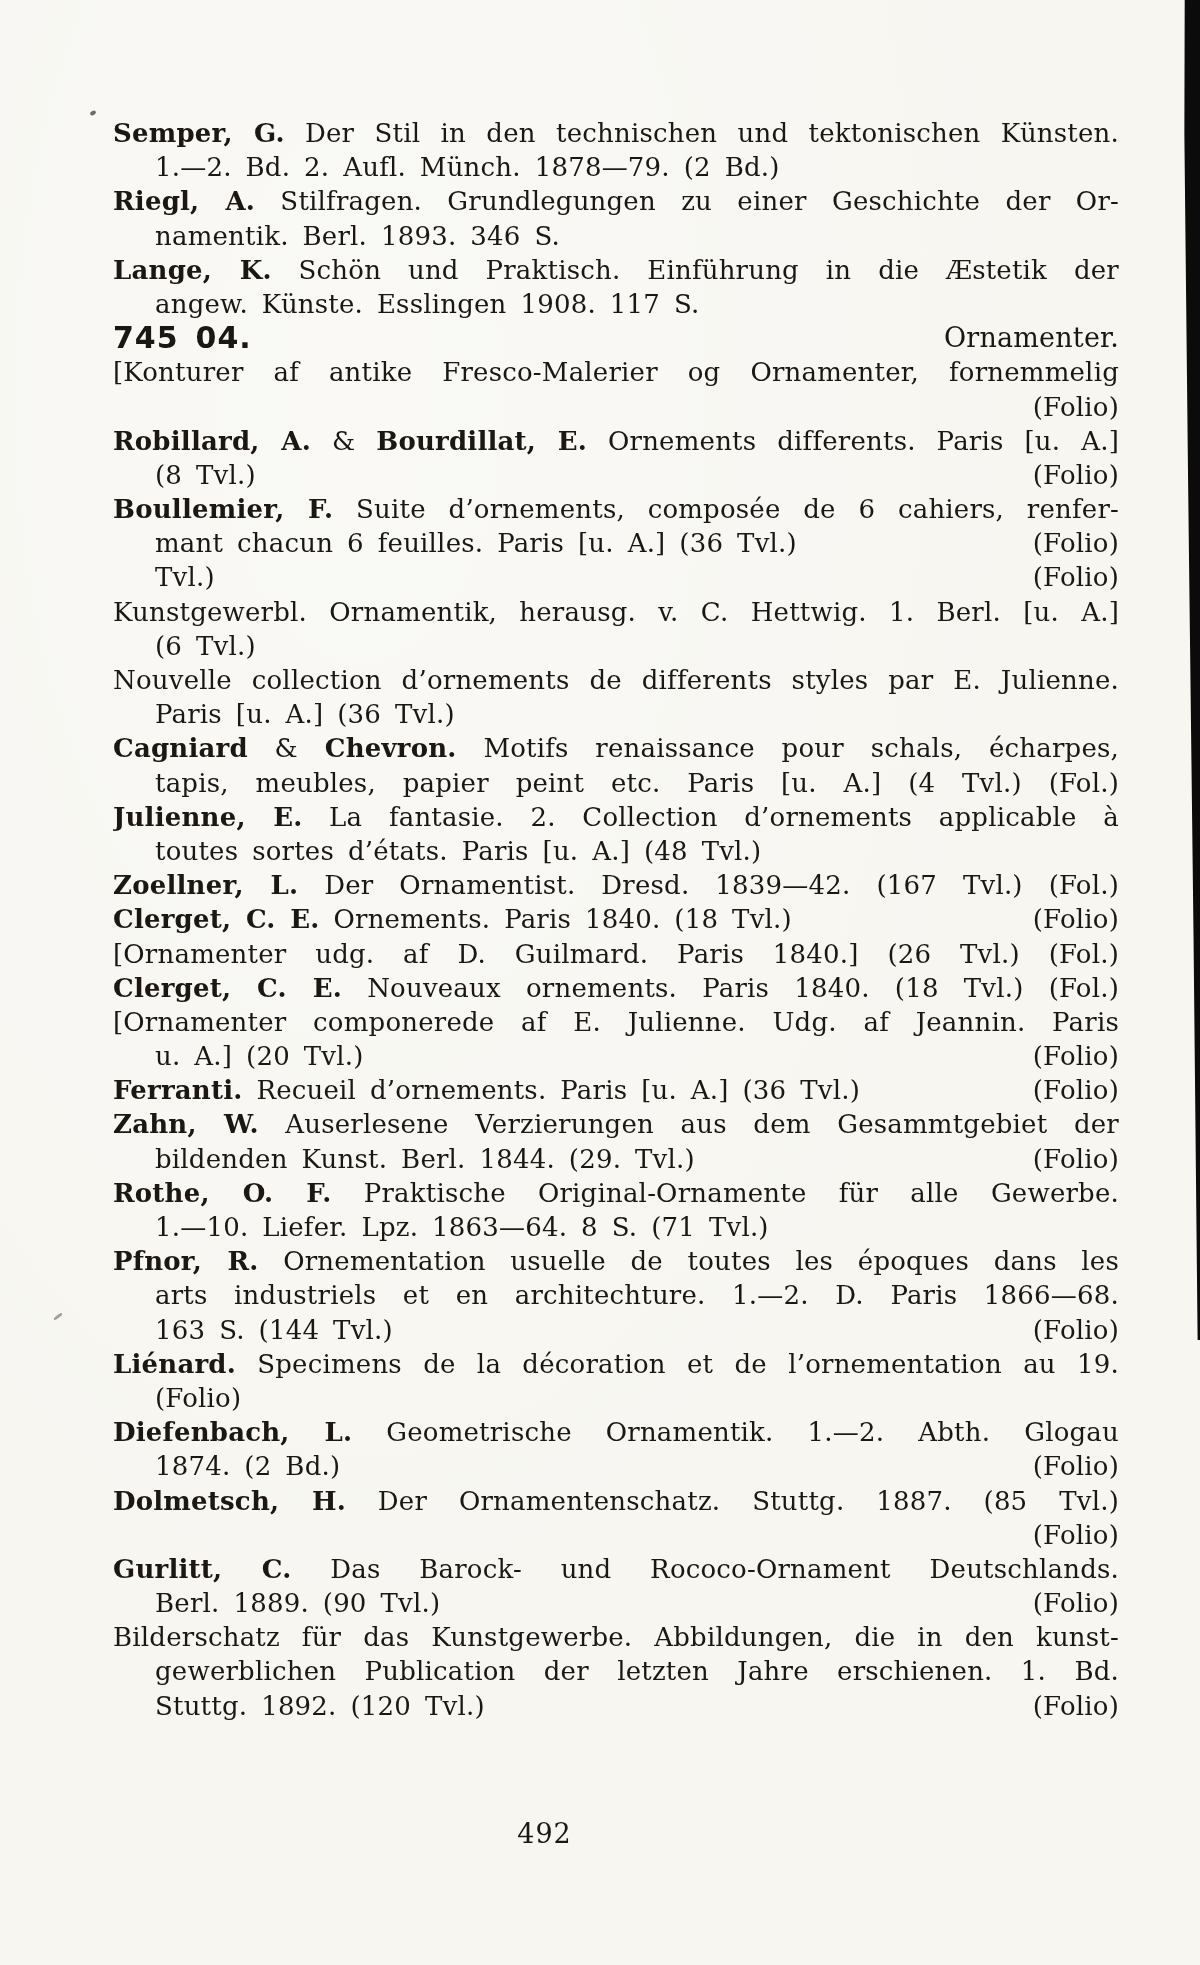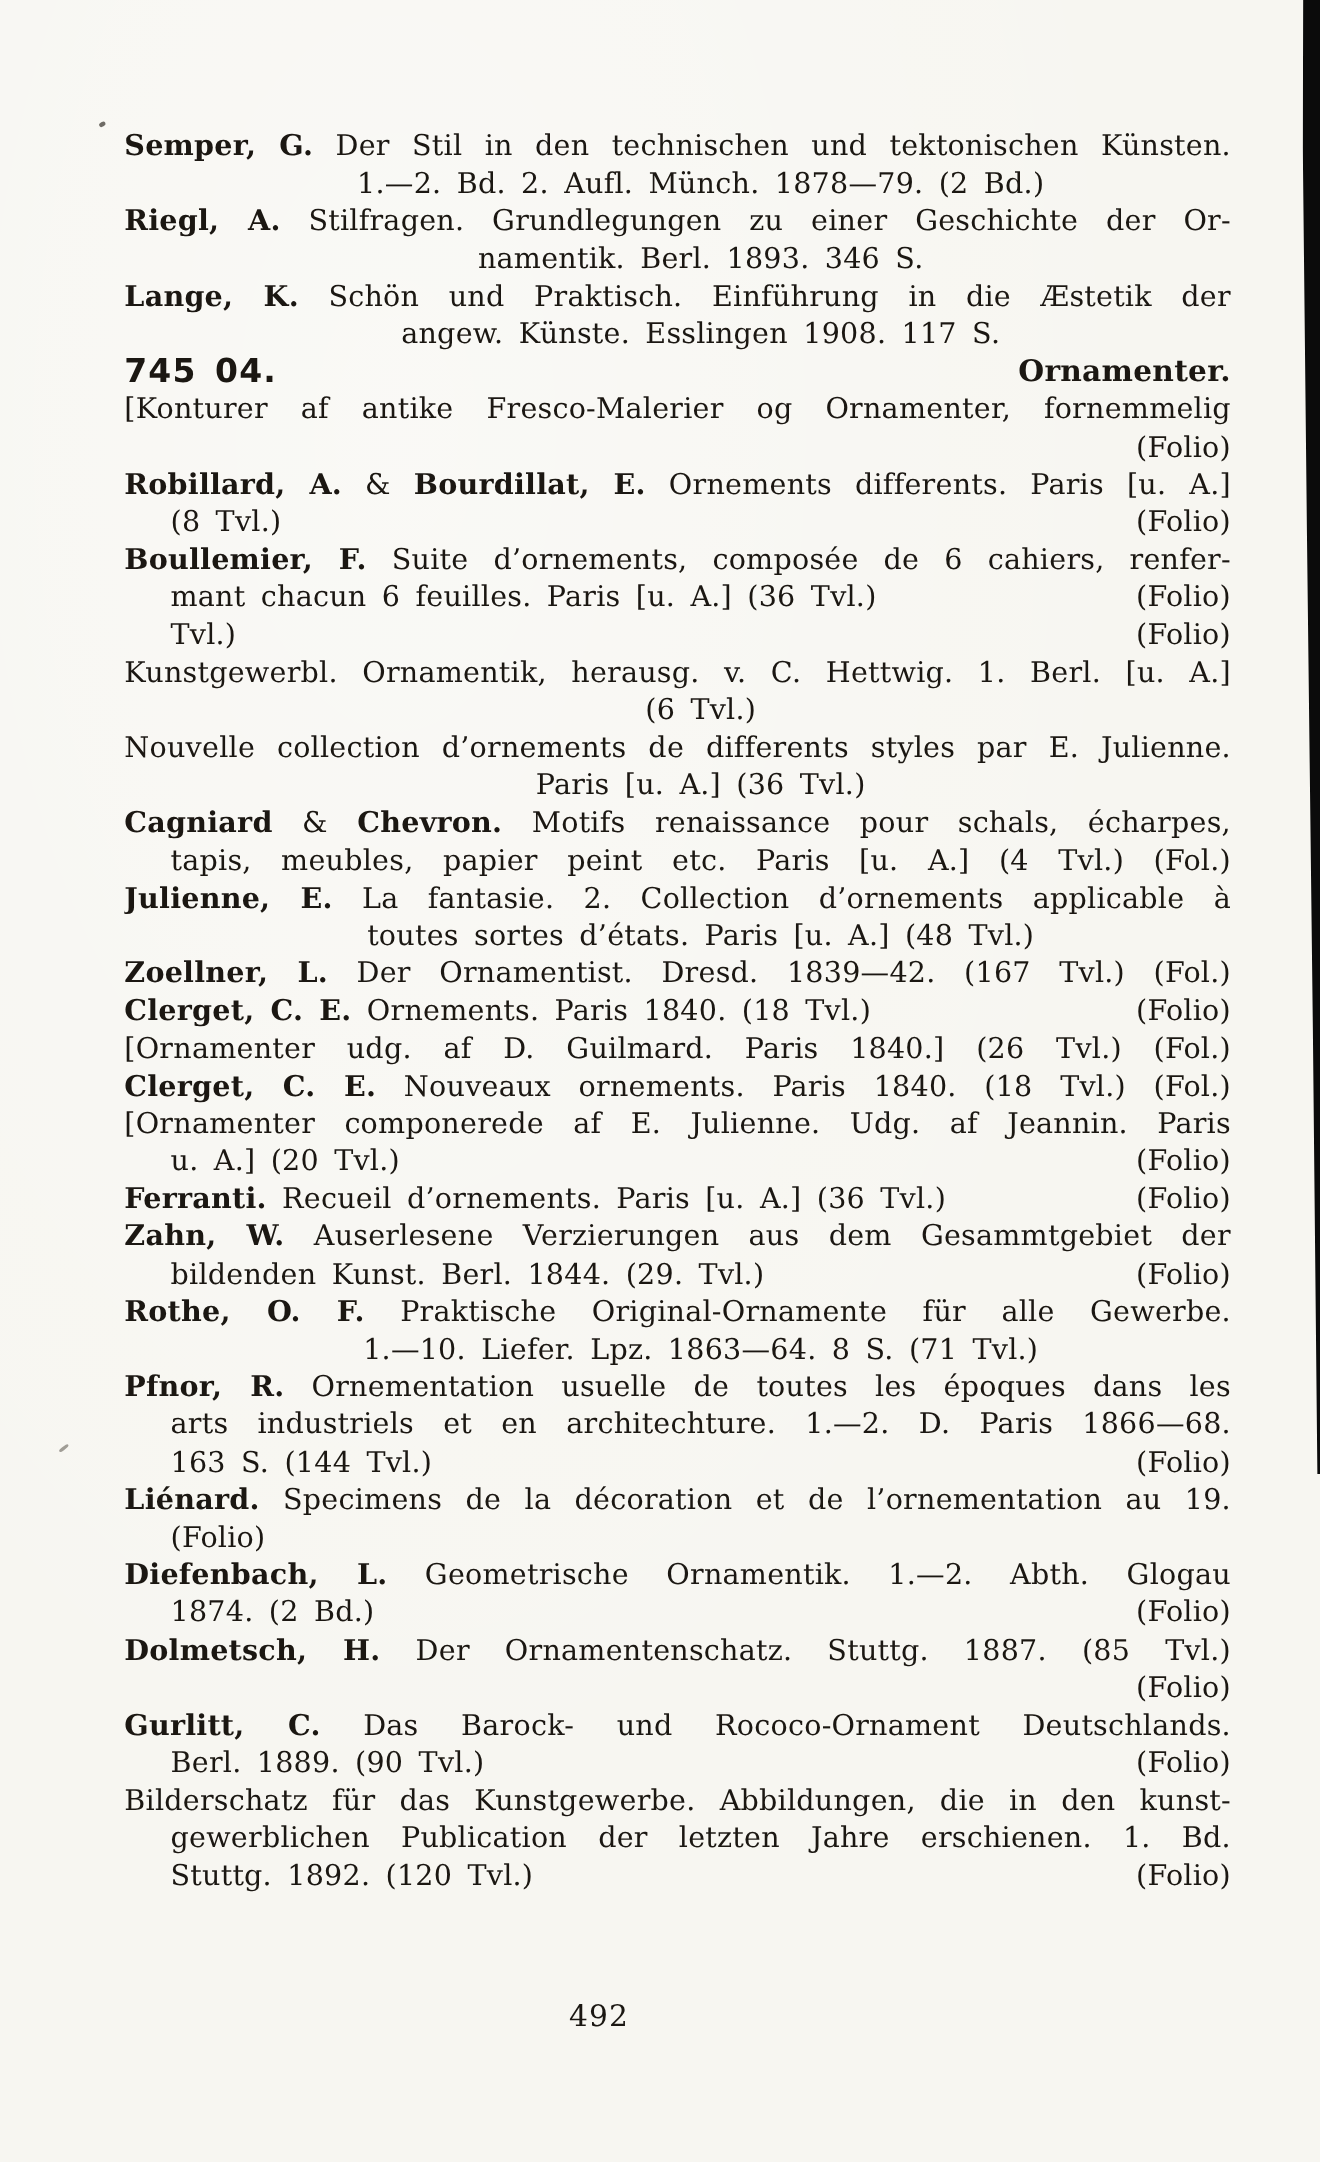--- a/index.html
+++ b/index.html
@@ -36,29 +36,29 @@
   .text-block{
     position:absolute;
     left:113px;top:116px;width:1006px;
     font-size:26px;
     line-height:34.2px;
     word-spacing:0.21em;
     letter-spacing:0.2px;
   }
   .line{height:34.2px;overflow:hidden;}
   .line .b{font-weight:bold;}
-  .ind{padding-left:42px;text-align:center;}
+  .ind{padding-left:42px;}
   .just{text-align:justify;text-align-last:justify;}
   .has-right{display:flex;justify-content:space-between;align-items:baseline;}
   .heading{display:flex;justify-content:space-between;align-items:flex-end;}
   .heading .num{
     font-family:"DejaVu Sans", sans-serif;
     font-weight:bold;font-size:30px;letter-spacing:1px;
   }
-  .heading .title{font-weight:bold;font-size:27px;}
+  .heading .title{font-weight:normal;font-size:27px;}
   .page-number{
     position:absolute;left:0;top:1818px;width:1089px;
     text-align:center;font-size:27px;letter-spacing:1px;
   }
 </style>
 </head>
 <body>
 
 <div class="page">
   <div class="scan-edge"></div>

